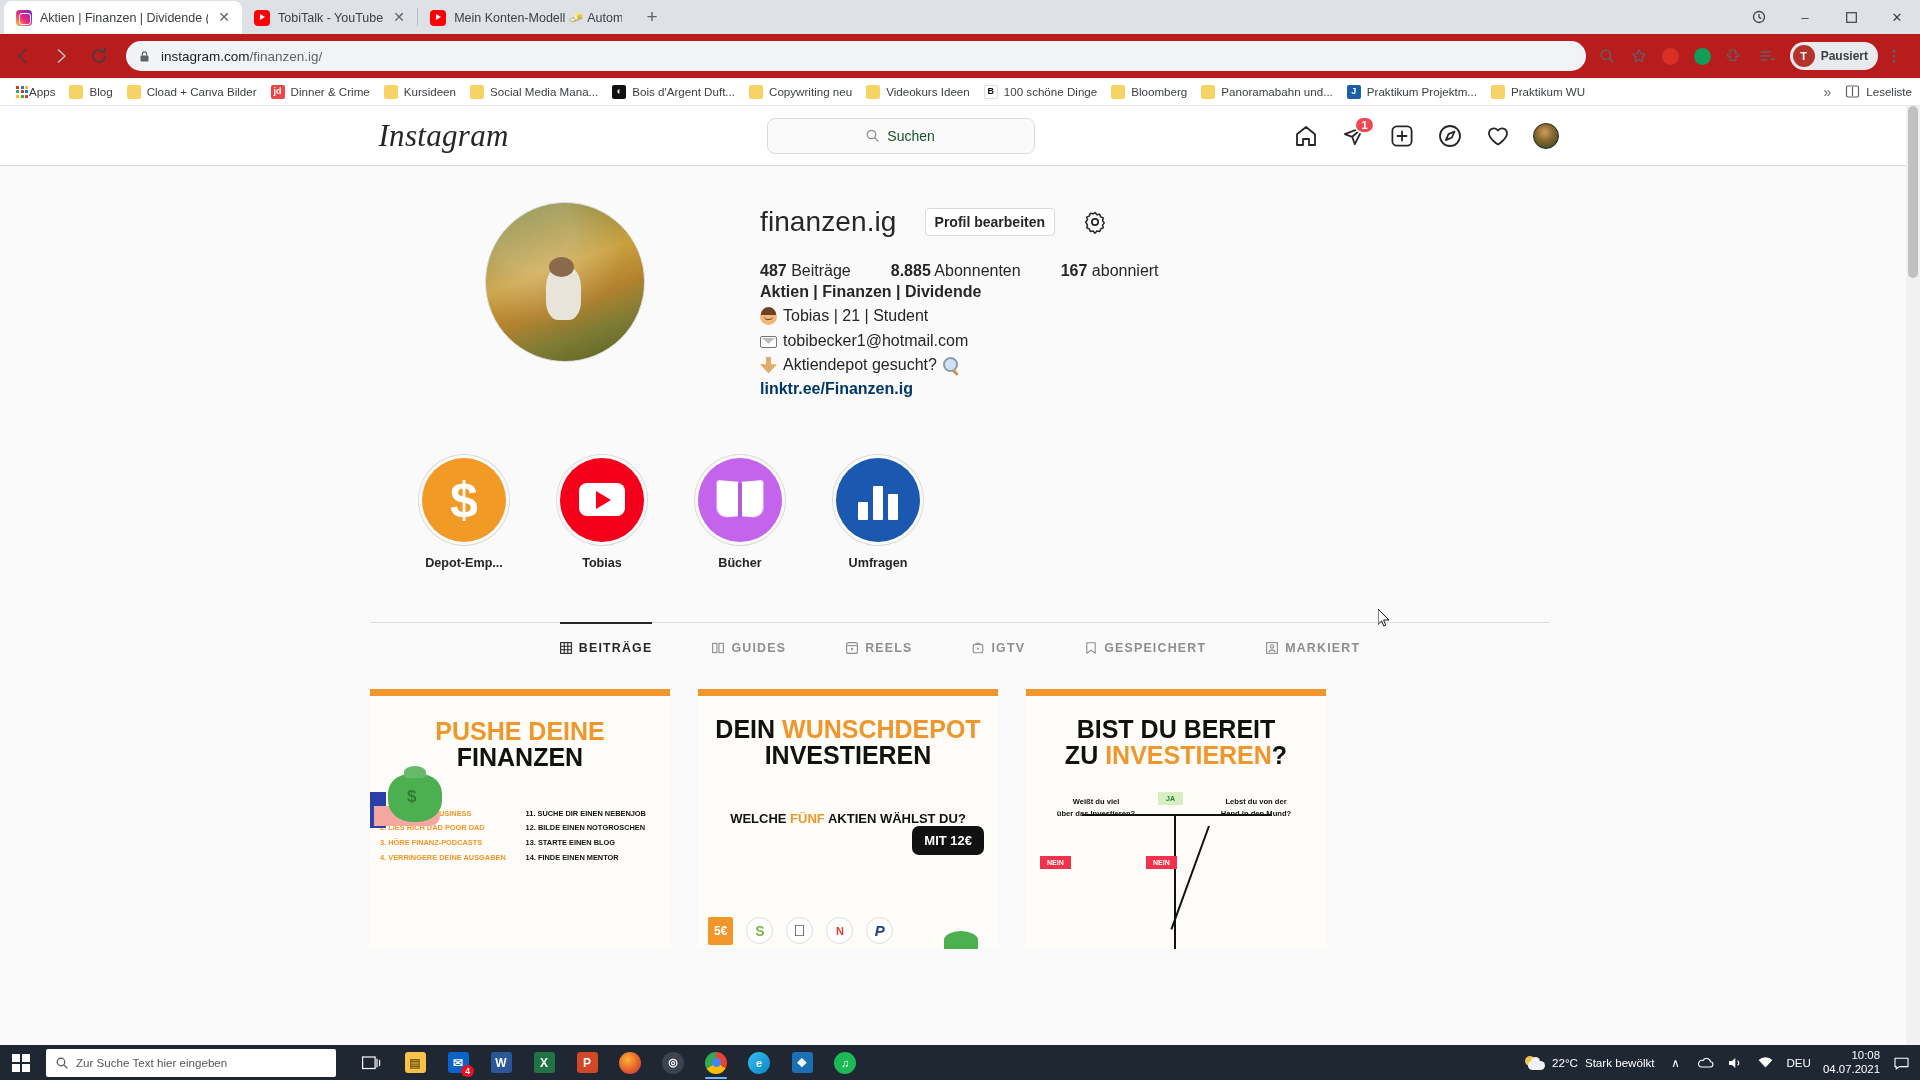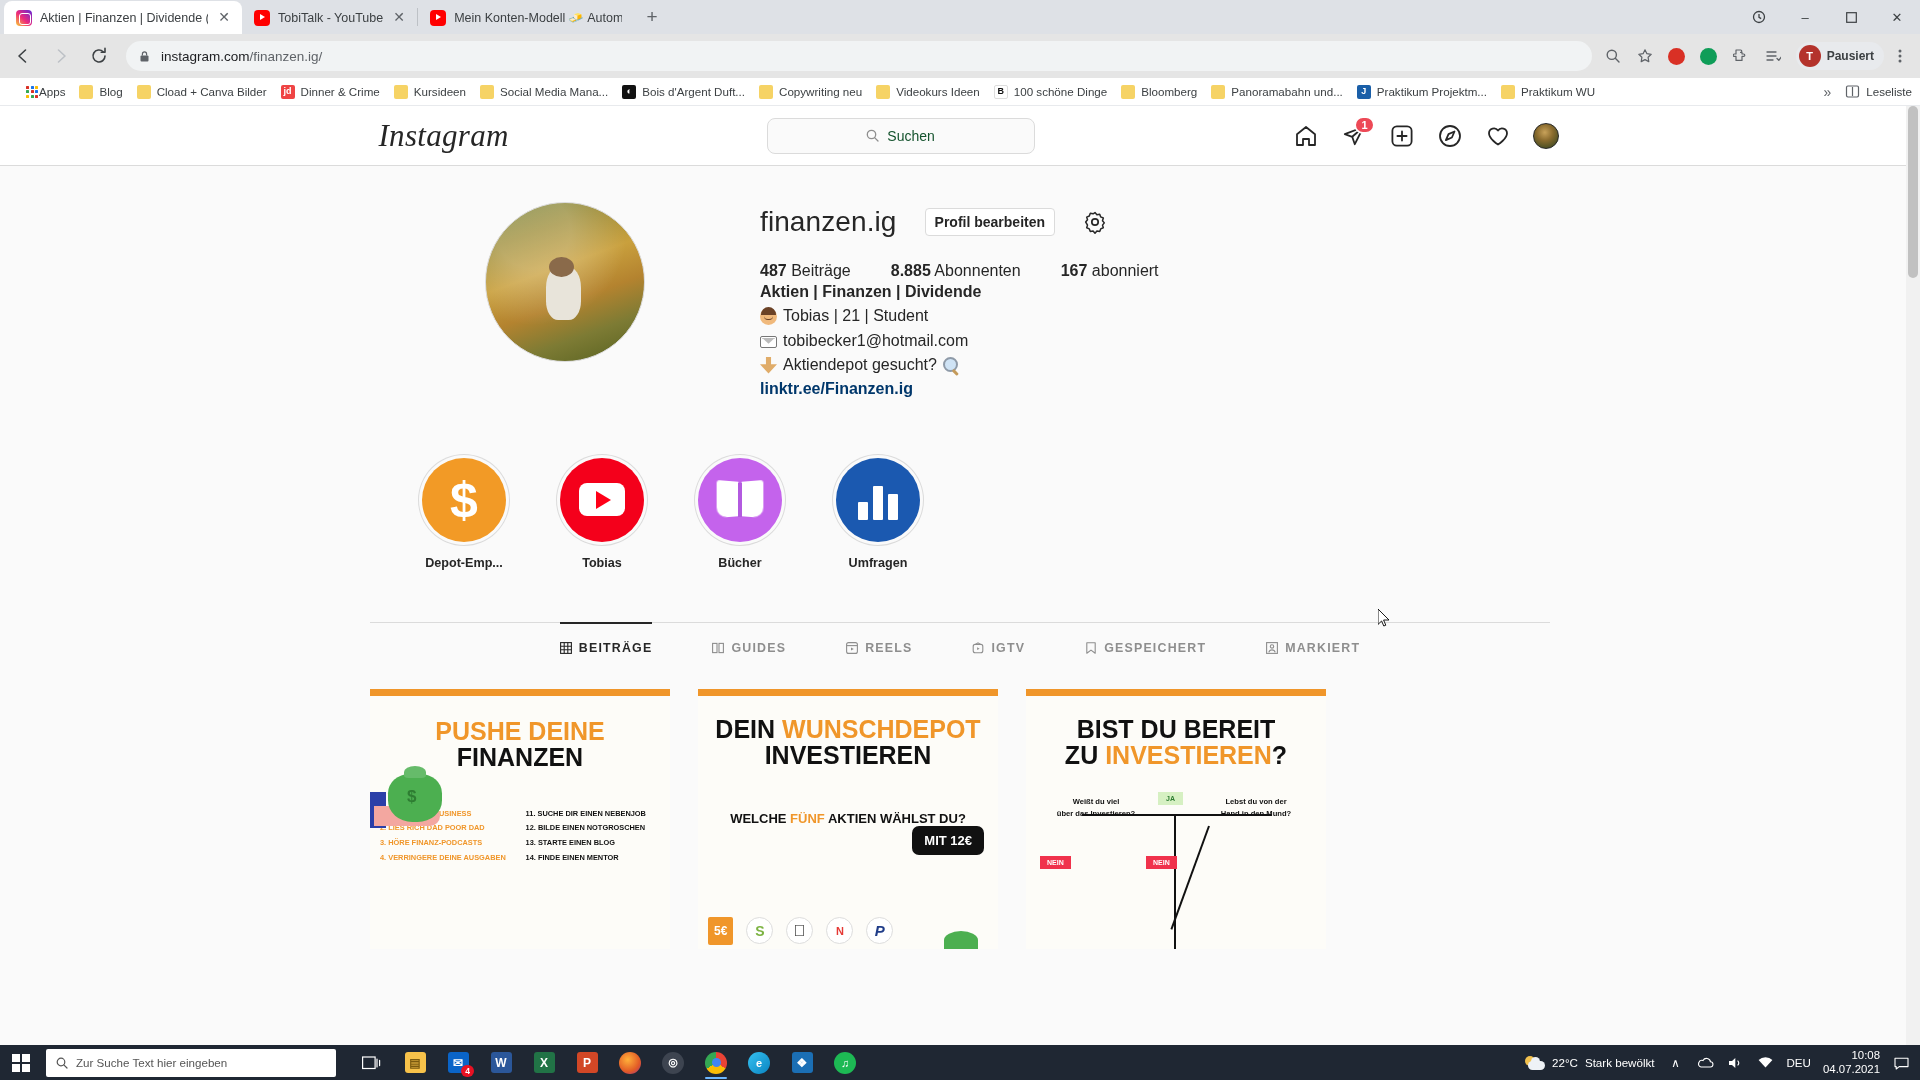--- a/index.html
+++ b/index.html
@@ -71,22 +71,22 @@
     position: absolute; right: 0; top: 0; height: 34px;
     display: flex; align-items: center;
   }
   .win-btn {
     width: 46px; height: 34px; display: flex; align-items: center; justify-content: center;
     color: #3c4043; font-size: 13px;
   }
   .win-btn svg { display: block; }
 
   .omnibar {
-    height: 44px; background: #e5e5e5; display: flex; align-items: center;
-    padding: 0 6px 0 6px;
+    height: 44px; background: #b91c1c; display: flex; align-items: center;
+    padding: 0 12px 0 6px;
   }
   .nav-icon {
     width: 34px; height: 34px; display: flex; align-items: center; justify-content: center;
     color: #5f6368; margin-right: 4px;
   }
   .nav-icon.dim { color: #bdc1c6; }
   .urlbox {
     flex: 1; height: 30px; background: #f1f3f4; border-radius: 16px;
     display: flex; align-items: center; padding: 0 12px; margin: 0 6px;
     font-size: 13.5px; color: #202124; position: relative;
@@ -107,21 +107,21 @@
   .profile-av {
     width: 22px; height: 22px; border-radius: 50%; background: #b4332c;
     color: #fff; font-size: 11px; display: flex; align-items: center; justify-content: center;
     font-weight: bold;
   }
   .profile-label { font-size: 12px; color: #3c4043; font-weight: bold; }
   .omni-menu { width: 28px; height: 30px; display:flex; align-items:center; justify-content:center; color:#5f6368; }
 
   .bookmarks {
     height: 28px; background: #ffffff; display: flex; align-items: center;
-    padding: 0 18px; font-size: 11.6px; color: #3c4043; border-bottom: 1px solid #e8eaed;
+    padding: 0 8px; font-size: 11.6px; color: #3c4043; border-bottom: 1px solid #e8eaed;
     position: relative; overflow: hidden;
   }
   .bm { display: flex; align-items: center; padding: 0 7px; height: 22px; white-space: nowrap; }
   .bm-ico { width: 14px; height: 14px; margin-right: 6px; flex: 0 0 14px; border-radius: 2px; }
   .ico-folder { background: #f6d365; border-radius: 2px; }
   .ico-apps {
     display: grid; grid-template-columns: repeat(3,3px); grid-template-rows: repeat(3,3px);
     gap: 1.5px; width: 14px; height: 14px; align-content: center; justify-content: center;
   }
   .ico-apps i { background: #d93025; width: 3px; height: 3px; border-radius: 0.5px; display:block; }

